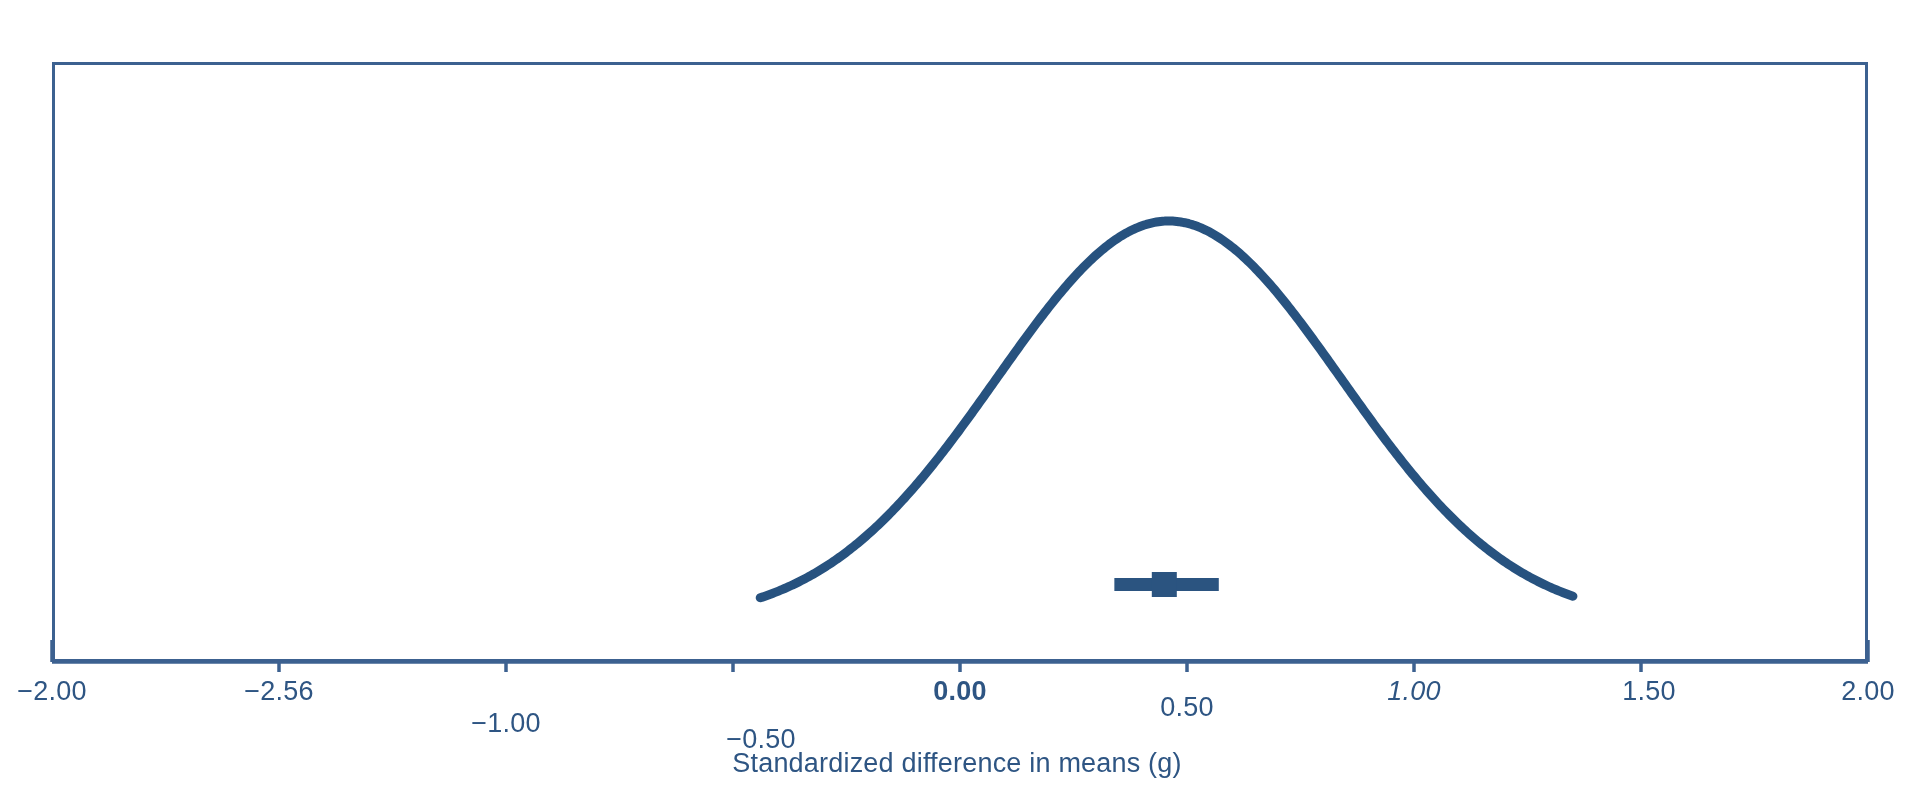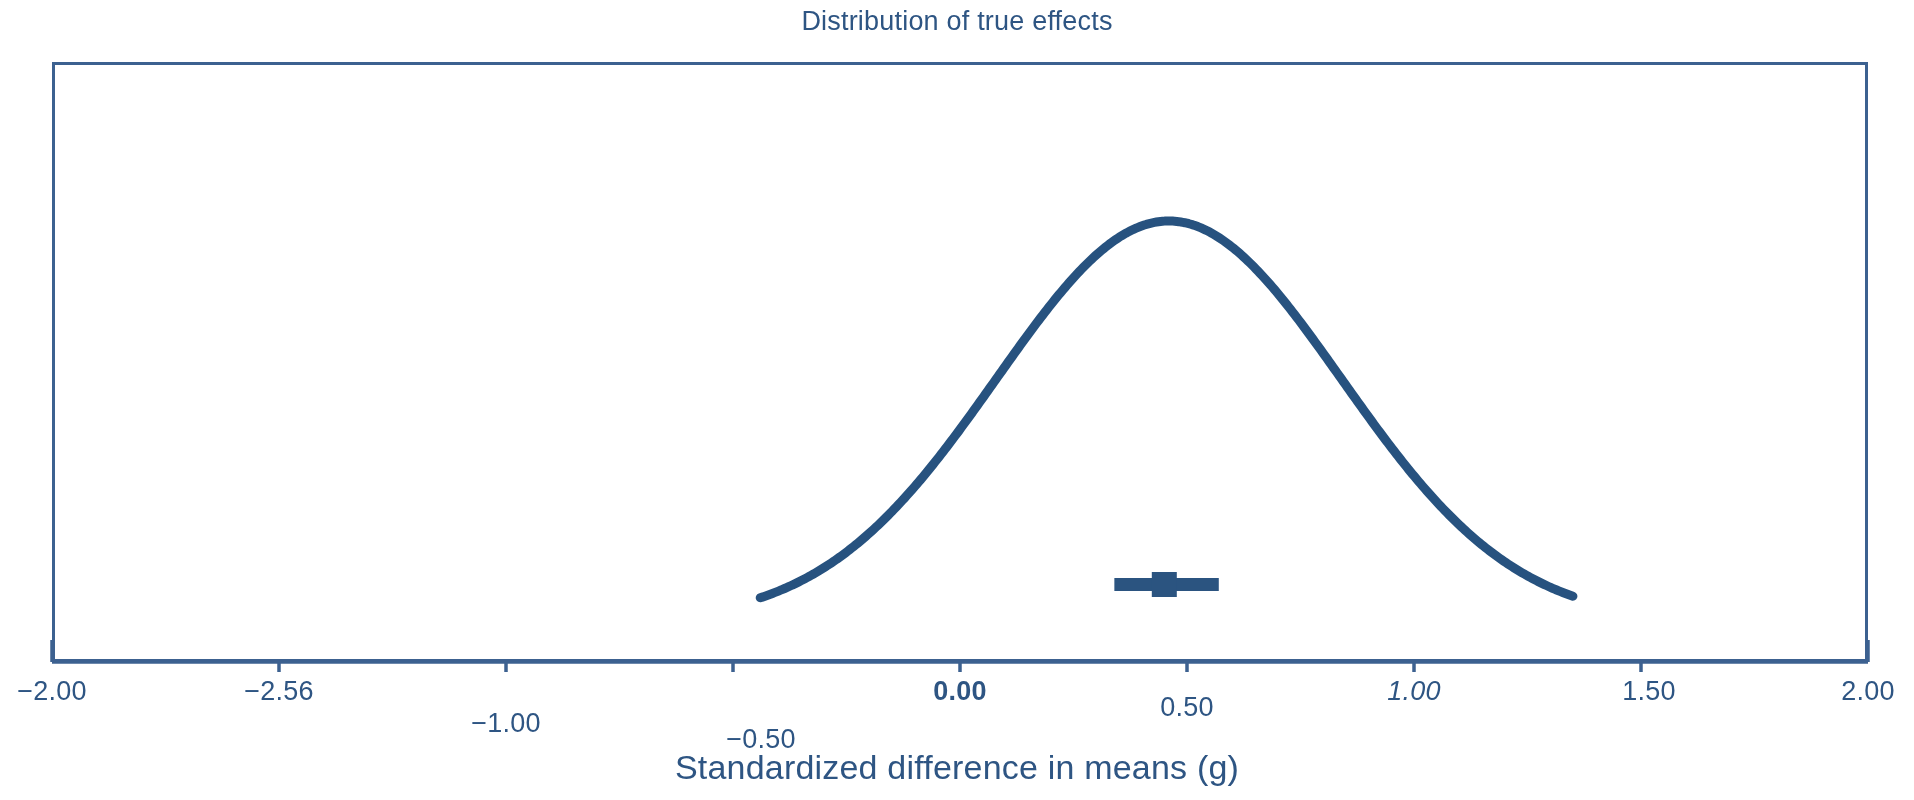--- a/index.html
+++ b/index.html
@@ -70,32 +70,31 @@
     color: #2e5583;
     white-space: nowrap;
     letter-spacing: 0.2px;
   }
   #x-axis-title {
     position: absolute;
     left: 0;
     top: 748px;
     width: 1914px;
     text-align: center;
-    font-size: 34px;
+    font-size: 27px;
     color: #2e5583;
     white-space: nowrap;
     letter-spacing: 0.2px;
   }
 </style>
 </head>
 <body>
 
 <div id="figure">
 
-  <div id="chart-title">Distribution of true effects</div>
 
   <div id="plot-frame"></div>
 
   <svg id="plot-svg" viewBox="0 0 1816 600" preserveAspectRatio="none">
     <path id="density-curve" fill="none" stroke-linecap="round" stroke-linejoin="round" d="M 708.24 535.80 L 710.27 535.12 L 712.30 534.41 L 714.33 533.70 L 716.37 532.97 L 718.40 532.22 L 720.43 531.45 L 722.46 530.67 L 724.49 529.87 L 726.52 529.05 L 728.56 528.21 L 730.59 527.36 L 732.62 526.49 L 734.65 525.60 L 736.68 524.69 L 738.71 523.76 L 740.75 522.81 L 742.78 521.85 L 744.81 520.86 L 746.84 519.86 L 748.87 518.83 L 750.90 517.78 L 752.94 516.72 L 754.97 515.63 L 757.00 514.52 L 759.03 513.39 L 761.06 512.24 L 763.09 511.07 L 765.13 509.87 L 767.16 508.66 L 769.19 507.42 L 771.22 506.16 L 773.25 504.88 L 775.28 503.57 L 777.32 502.24 L 779.35 500.89 L 781.38 499.51 L 783.41 498.11 L 785.44 496.69 L 787.47 495.25 L 789.51 493.78 L 791.54 492.28 L 793.57 490.77 L 795.60 489.23 L 797.63 487.66 L 799.66 486.07 L 801.70 484.46 L 803.73 482.82 L 805.76 481.15 L 807.79 479.46 L 809.82 477.75 L 811.85 476.01 L 813.89 474.25 L 815.92 472.46 L 817.95 470.65 L 819.98 468.82 L 822.01 466.95 L 824.04 465.07 L 826.08 463.16 L 828.11 461.22 L 830.14 459.26 L 832.17 457.27 L 834.20 455.26 L 836.23 453.23 L 838.27 451.17 L 840.30 449.09 L 842.33 446.98 L 844.36 444.85 L 846.39 442.70 L 848.42 440.52 L 850.46 438.31 L 852.49 436.09 L 854.52 433.84 L 856.55 431.57 L 858.58 429.27 L 860.61 426.96 L 862.65 424.62 L 864.68 422.26 L 866.71 419.87 L 868.74 417.47 L 870.77 415.04 L 872.80 412.60 L 874.84 410.13 L 876.87 407.64 L 878.90 405.13 L 880.93 402.61 L 882.96 400.06 L 884.99 397.50 L 887.03 394.92 L 889.06 392.32 L 891.09 389.70 L 893.12 387.07 L 895.15 384.42 L 897.18 381.75 L 899.22 379.07 L 901.25 376.37 L 903.28 373.66 L 905.31 370.94 L 907.34 368.20 L 909.37 365.45 L 911.40 362.69 L 913.44 359.92 L 915.47 357.13 L 917.50 354.34 L 919.53 351.53 L 921.56 348.72 L 923.59 345.90 L 925.63 343.07 L 927.66 340.23 L 929.69 337.39 L 931.72 334.54 L 933.75 331.69 L 935.78 328.84 L 937.82 325.98 L 939.85 323.11 L 941.88 320.25 L 943.91 317.39 L 945.94 314.52 L 947.97 311.66 L 950.01 308.80 L 952.04 305.94 L 954.07 303.08 L 956.10 300.22 L 958.13 297.38 L 960.16 294.53 L 962.20 291.70 L 964.23 288.87 L 966.26 286.05 L 968.29 283.23 L 970.32 280.43 L 972.35 277.64 L 974.39 274.86 L 976.42 272.09 L 978.45 269.34 L 980.48 266.60 L 982.51 263.88 L 984.54 261.17 L 986.58 258.48 L 988.61 255.81 L 990.64 253.15 L 992.67 250.52 L 994.70 247.91 L 996.73 245.31 L 998.77 242.75 L 1000.80 240.20 L 1002.83 237.68 L 1004.86 235.18 L 1006.89 232.71 L 1008.92 230.27 L 1010.96 227.85 L 1012.99 225.47 L 1015.02 223.11 L 1017.05 220.78 L 1019.08 218.49 L 1021.11 216.22 L 1023.15 213.99 L 1025.18 211.80 L 1027.21 209.64 L 1029.24 207.51 L 1031.27 205.42 L 1033.30 203.37 L 1035.34 201.35 L 1037.37 199.38 L 1039.40 197.44 L 1041.43 195.54 L 1043.46 193.69 L 1045.49 191.87 L 1047.53 190.10 L 1049.56 188.37 L 1051.59 186.69 L 1053.62 185.04 L 1055.65 183.45 L 1057.68 181.90 L 1059.72 180.40 L 1061.75 178.94 L 1063.78 177.53 L 1065.81 176.17 L 1067.84 174.85 L 1069.87 173.59 L 1071.91 172.38 L 1073.94 171.21 L 1075.97 170.10 L 1078.00 169.04 L 1080.03 168.03 L 1082.06 167.07 L 1084.10 166.16 L 1086.13 165.31 L 1088.16 164.50 L 1090.19 163.76 L 1092.22 163.06 L 1094.25 162.42 L 1096.29 161.84 L 1098.32 161.31 L 1100.35 160.83 L 1102.38 160.41 L 1104.41 160.04 L 1106.44 159.73 L 1108.48 159.47 L 1110.51 159.27 L 1112.54 159.12 L 1114.57 159.03 L 1116.60 159.00 L 1118.63 159.02 L 1120.66 159.10 L 1122.70 159.23 L 1124.73 159.42 L 1126.76 159.66 L 1128.79 159.96 L 1130.82 160.32 L 1132.85 160.72 L 1134.89 161.19 L 1136.92 161.71 L 1138.95 162.28 L 1140.98 162.91 L 1143.01 163.59 L 1145.04 164.32 L 1147.08 165.11 L 1149.11 165.95 L 1151.14 166.85 L 1153.17 167.80 L 1155.20 168.79 L 1157.23 169.84 L 1159.27 170.95 L 1161.30 172.10 L 1163.33 173.30 L 1165.36 174.55 L 1167.39 175.85 L 1169.42 177.20 L 1171.46 178.60 L 1173.49 180.05 L 1175.52 181.54 L 1177.55 183.08 L 1179.58 184.67 L 1181.61 186.30 L 1183.65 187.97 L 1185.68 189.69 L 1187.71 191.45 L 1189.74 193.26 L 1191.77 195.10 L 1193.80 196.99 L 1195.84 198.92 L 1197.87 200.88 L 1199.90 202.89 L 1201.93 204.93 L 1203.96 207.02 L 1205.99 209.13 L 1208.03 211.29 L 1210.06 213.48 L 1212.09 215.70 L 1214.12 217.95 L 1216.15 220.24 L 1218.18 222.56 L 1220.22 224.91 L 1222.25 227.29 L 1224.28 229.70 L 1226.31 232.14 L 1228.34 234.60 L 1230.37 237.09 L 1232.41 239.61 L 1234.44 242.15 L 1236.47 244.71 L 1238.50 247.30 L 1240.53 249.90 L 1242.56 252.53 L 1244.60 255.18 L 1246.63 257.85 L 1248.66 260.54 L 1250.69 263.24 L 1252.72 265.96 L 1254.75 268.70 L 1256.79 271.45 L 1258.82 274.21 L 1260.85 276.99 L 1262.88 279.78 L 1264.91 282.58 L 1266.94 285.39 L 1268.98 288.20 L 1271.01 291.03 L 1273.04 293.87 L 1275.07 296.71 L 1277.10 299.56 L 1279.13 302.41 L 1281.17 305.26 L 1283.20 308.12 L 1285.23 310.99 L 1287.26 313.85 L 1289.29 316.71 L 1291.32 319.58 L 1293.36 322.44 L 1295.39 325.31 L 1297.42 328.17 L 1299.45 331.02 L 1301.48 333.88 L 1303.51 336.72 L 1305.55 339.57 L 1307.58 342.40 L 1309.61 345.24 L 1311.64 348.06 L 1313.67 350.87 L 1315.70 353.68 L 1317.73 356.48 L 1319.77 359.26 L 1321.80 362.04 L 1323.83 364.80 L 1325.86 367.56 L 1327.89 370.30 L 1329.92 373.03 L 1331.96 375.74 L 1333.99 378.44 L 1336.02 381.12 L 1338.05 383.79 L 1340.08 386.45 L 1342.11 389.08 L 1344.15 391.71 L 1346.18 394.31 L 1348.21 396.90 L 1350.24 399.46 L 1352.27 402.01 L 1354.30 404.54 L 1356.34 407.06 L 1358.37 409.55 L 1360.40 412.02 L 1362.43 414.47 L 1364.46 416.90 L 1366.49 419.31 L 1368.53 421.70 L 1370.56 424.06 L 1372.59 426.41 L 1374.62 428.73 L 1376.65 431.03 L 1378.68 433.31 L 1380.72 435.56 L 1382.75 437.79 L 1384.78 440.00 L 1386.81 442.19 L 1388.84 444.35 L 1390.87 446.48 L 1392.91 448.60 L 1394.94 450.68 L 1396.97 452.75 L 1399.00 454.79 L 1401.03 456.81 L 1403.06 458.80 L 1405.10 460.76 L 1407.13 462.70 L 1409.16 464.62 L 1411.19 466.51 L 1413.22 468.38 L 1415.25 470.22 L 1417.29 472.04 L 1419.32 473.83 L 1421.35 475.60 L 1423.38 477.35 L 1425.41 479.07 L 1427.44 480.76 L 1429.48 482.43 L 1431.51 484.07 L 1433.54 485.69 L 1435.57 487.29 L 1437.60 488.86 L 1439.63 490.41 L 1441.67 491.93 L 1443.70 493.43 L 1445.73 494.90 L 1447.76 496.36 L 1449.79 497.78 L 1451.82 499.19 L 1453.86 500.57 L 1455.89 501.93 L 1457.92 503.26 L 1459.95 504.57 L 1461.98 505.86 L 1464.01 507.13 L 1466.05 508.37 L 1468.08 509.59 L 1470.11 510.79 L 1472.14 511.97 L 1474.17 513.12 L 1476.20 514.26 L 1478.24 515.37 L 1480.27 516.46 L 1482.30 517.54 L 1484.33 518.59 L 1486.36 519.62 L 1488.39 520.63 L 1490.43 521.62 L 1492.46 522.59 L 1494.49 523.54 L 1496.52 524.47 L 1498.55 525.39 L 1500.58 526.28 L 1502.62 527.16 L 1504.65 528.01 L 1506.68 528.85 L 1508.71 529.68 L 1510.74 530.48 L 1512.77 531.27 L 1514.81 532.04 L 1516.84 532.79 L 1518.87 533.53 L 1520.90 534.25" stroke="#27527f" stroke-width="9"></path>
     <g id="effect-marker">
       <rect id="ci-bar" x="1062.36" y="516" width="104.42000000000007" height="13" fill="#2b5480"></rect>
       <rect id="point-square" x="1099.8000000000002" y="510" width="25" height="25" fill="#2b5480"></rect>
     </g>
   </svg>

